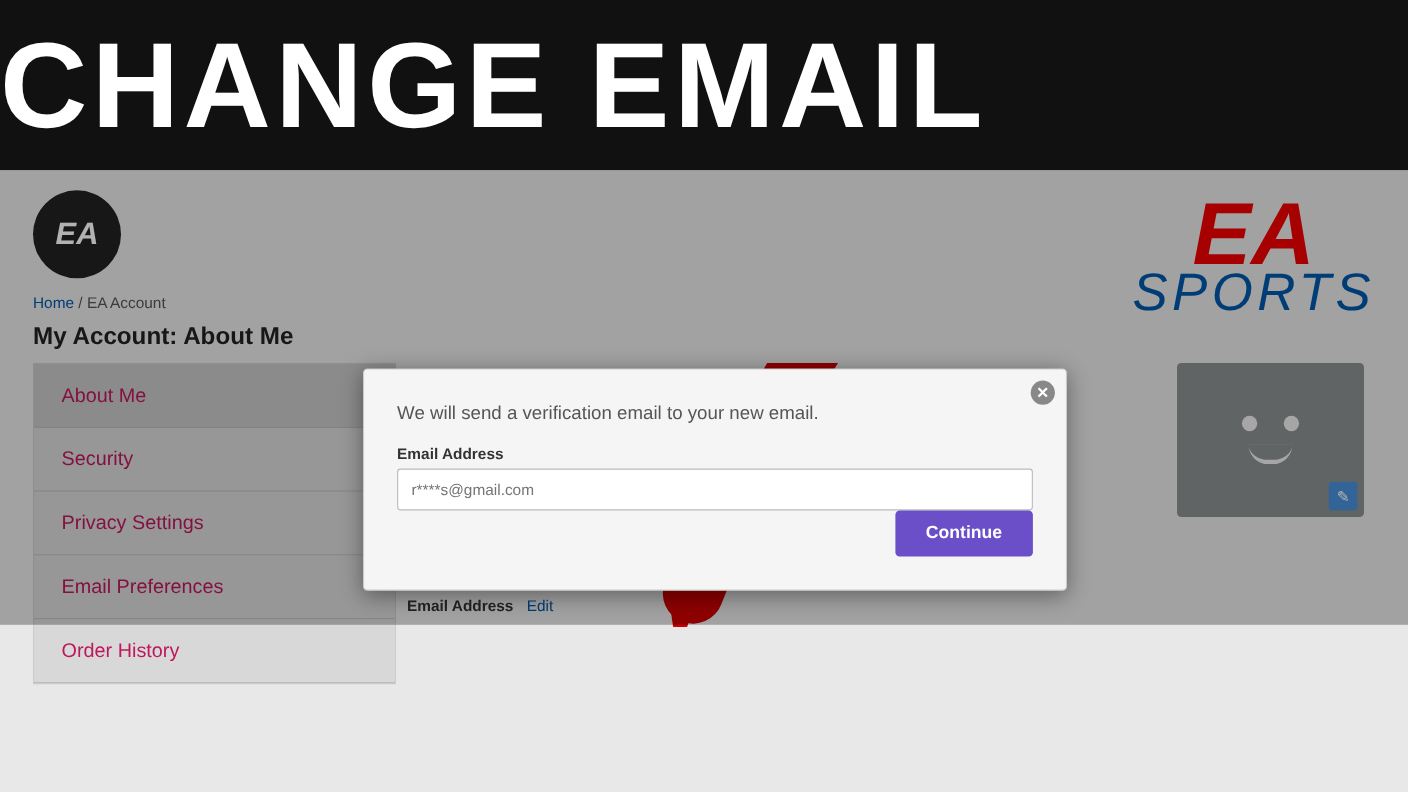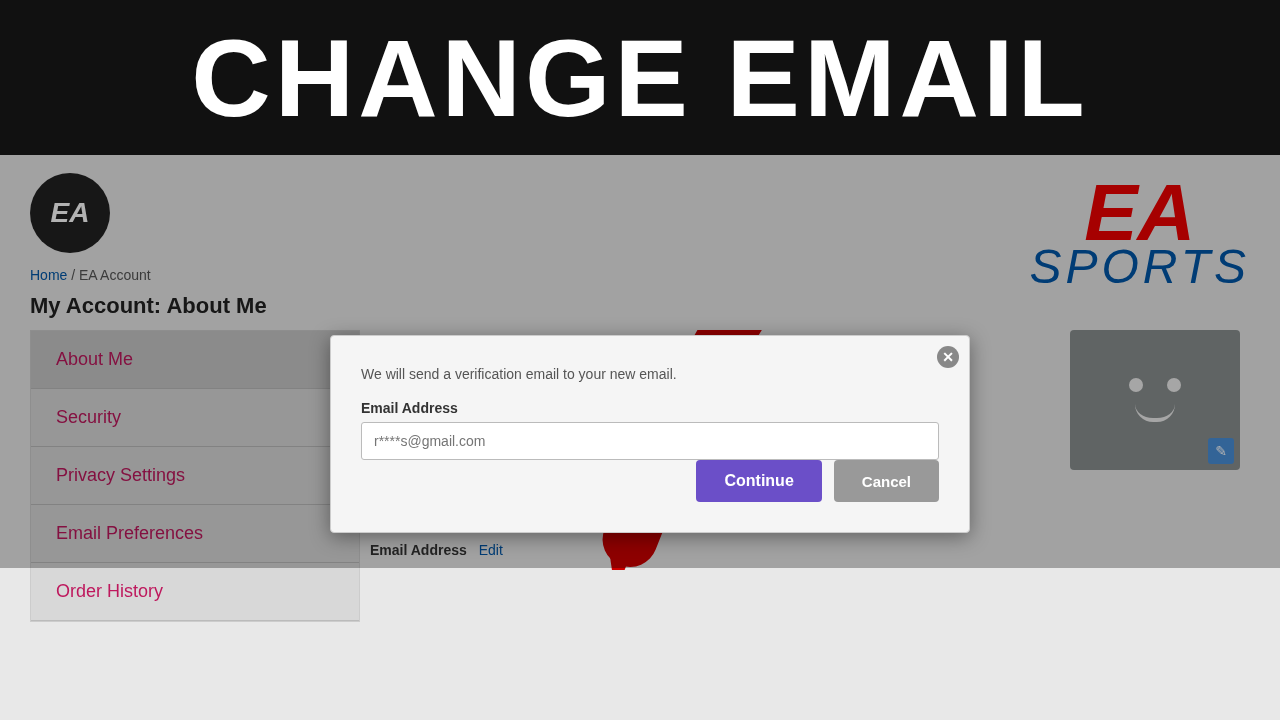--- a/index.html
+++ b/index.html
@@ -4,21 +4,20 @@
   <style>
     * { margin: 0; padding: 0; box-sizing: border-box; }
     body { width: 1280px; height: 720px; overflow: hidden; font-family: Arial, sans-serif; background: #e8e8e8; }
 
     
     .top-banner {
       background: #111;
       height: 155px;
       display: flex;
       align-items: center;
-      justify-content: center;
     }
     .banner-title {
       color: #fff;
       font-size: 110px;
       font-weight: 900;
       letter-spacing: 4px;
       text-transform: uppercase;
       font-family: Arial Black, Arial, sans-serif;
     }
 
@@ -223,21 +222,21 @@
       font-size: 14px;
       font-weight: bold;
     }
     .modal-title {
       font-size: 22px;
       font-weight: bold;
       color: #333;
       margin-bottom: 14px;
     }
     .modal-subtitle {
-      font-size: 14px;
+      font-size: 17px;
       color: #555;
       margin-bottom: 18px;
     }
     .modal-label {
       font-size: 14px;
       font-weight: bold;
       color: #333;
       margin-bottom: 6px;
     }
     .modal-input {
@@ -346,21 +345,20 @@
   </svg>
 
   <div class="modal-overlay">
     <div class="modal">
       <div class="modal-close">✕</div>
       <div class="modal-subtitle">We will send a verification email to your new email.</div>
       <div class="modal-label">Email Address</div>
       <input class="modal-input" type="text" placeholder="r****s@gmail.com" style="">
       <div class="modal-buttons">
         <button class="btn-continue">Continue</button>
-        <button class="btn-cancel">Cancel</button>
       </div>
     </div>
   </div>
 
   <div class="email-row">
     <span class="email-row-label">Email Address</span>
     <a class="email-row-edit" href="#">Edit</a>
   </div>
 
 </div>

